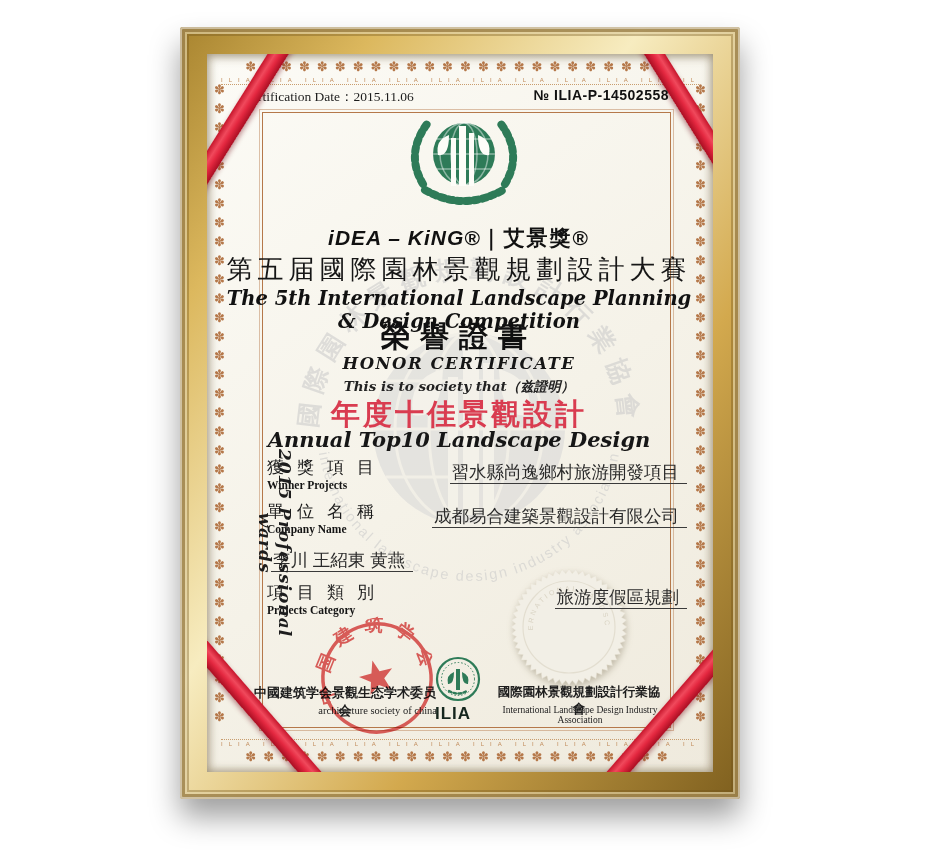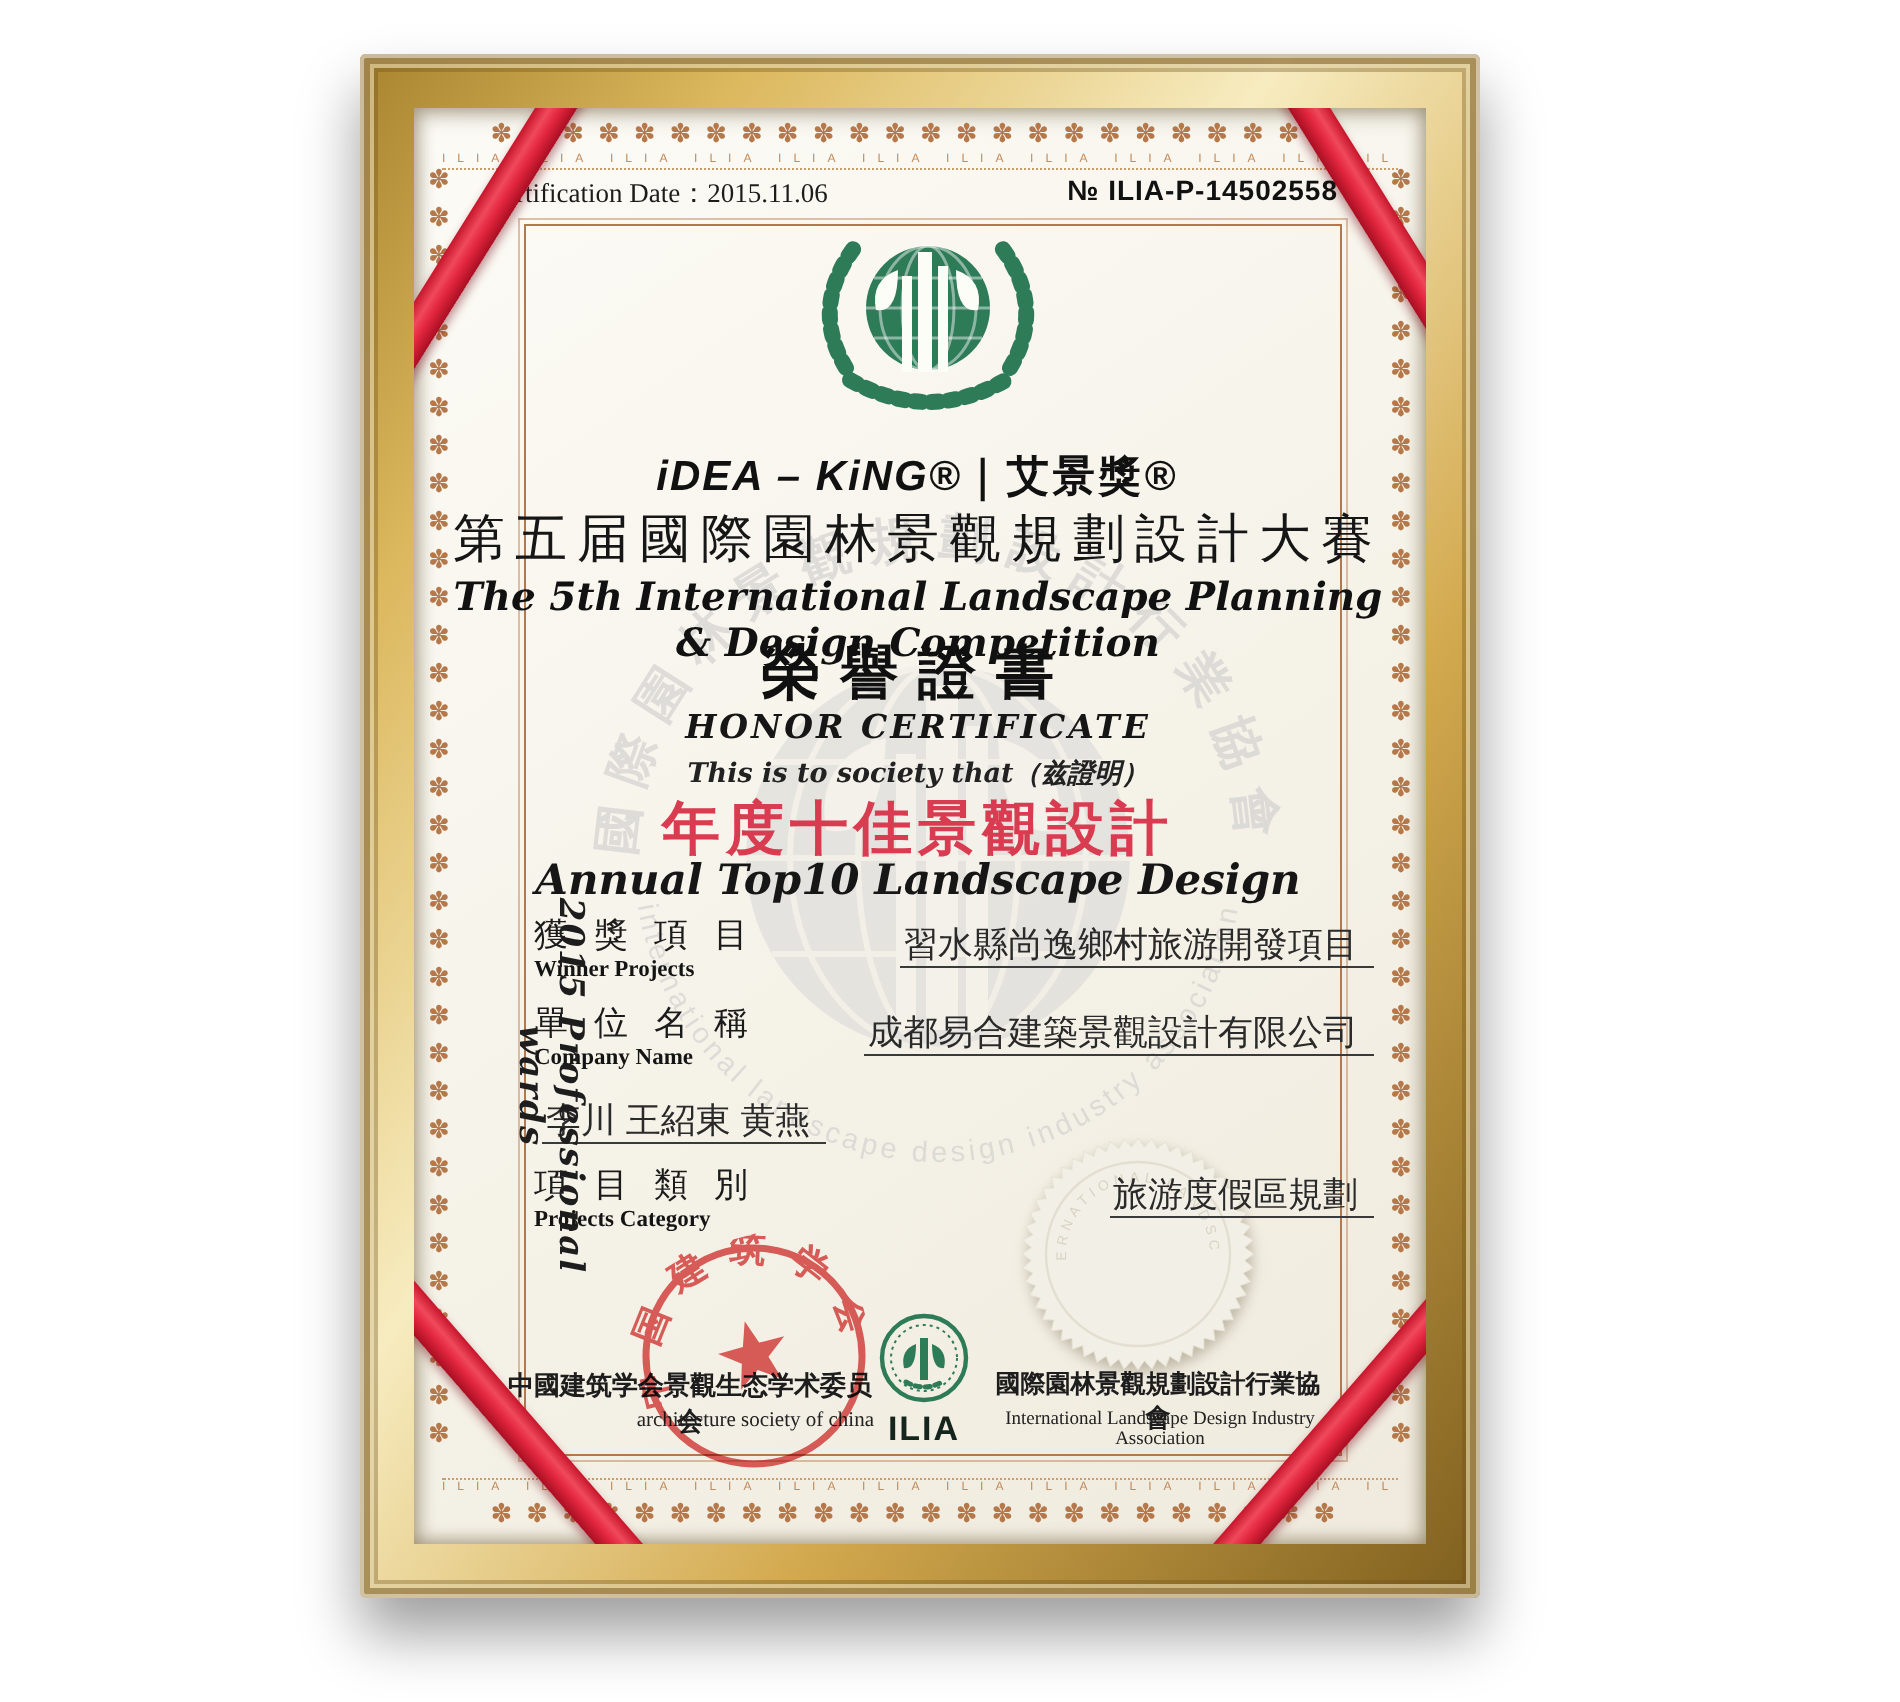--- a/index.html
+++ b/index.html
@@ -72,21 +72,21 @@
   .side-text{left:-28px;top:478px;width:210px;height:22px;transform:rotate(90deg);
      font-size:17px;font-style:italic;font-weight:bold;font-family:"DejaVu Serif",serif;
      color:#1d1d1d;letter-spacing:1px;text-align:center;z-index:3;}
   .seal{left:302px;top:513px;z-index:2;filter:drop-shadow(1px 3px 3px rgba(100,90,60,.35));}
   .stamp{left:111px;top:565px;z-index:4;transform:rotate(-15deg);opacity:.88;mix-blend-mode:multiply;}
   .footer-item{z-index:3;}
   .org-cn{font-size:13px;font-weight:bold;color:#1d1d1d;text-align:center;}
   .org-en{font-family:"Liberation Serif",serif;color:#222;}
   .f-left-cn{left:46px;top:630px;width:184px;}
   .f-left-en{left:46px;top:651px;width:184px;text-align:right;font-size:10.5px;}
-  .f-ilia{left:228px;top:602px;width:54px;text-align:center;}
+  .f-ilia{left:228px;top:602px;width:54px;text-align:left;}
   .f-ilia .ilia-label{font-size:17px;font-weight:800;letter-spacing:1px;color:#15251d;margin-top:-2px;}
   .f-right-cn{left:286px;top:630px;width:172px;font-size:12.5px;}
   .f-right-en{left:280px;top:651px;width:186px;text-align:center;font-size:9.5px;}
 </style>
 </head>
 <body>
 
 <div class="frame">
   <div class="paper">
 

